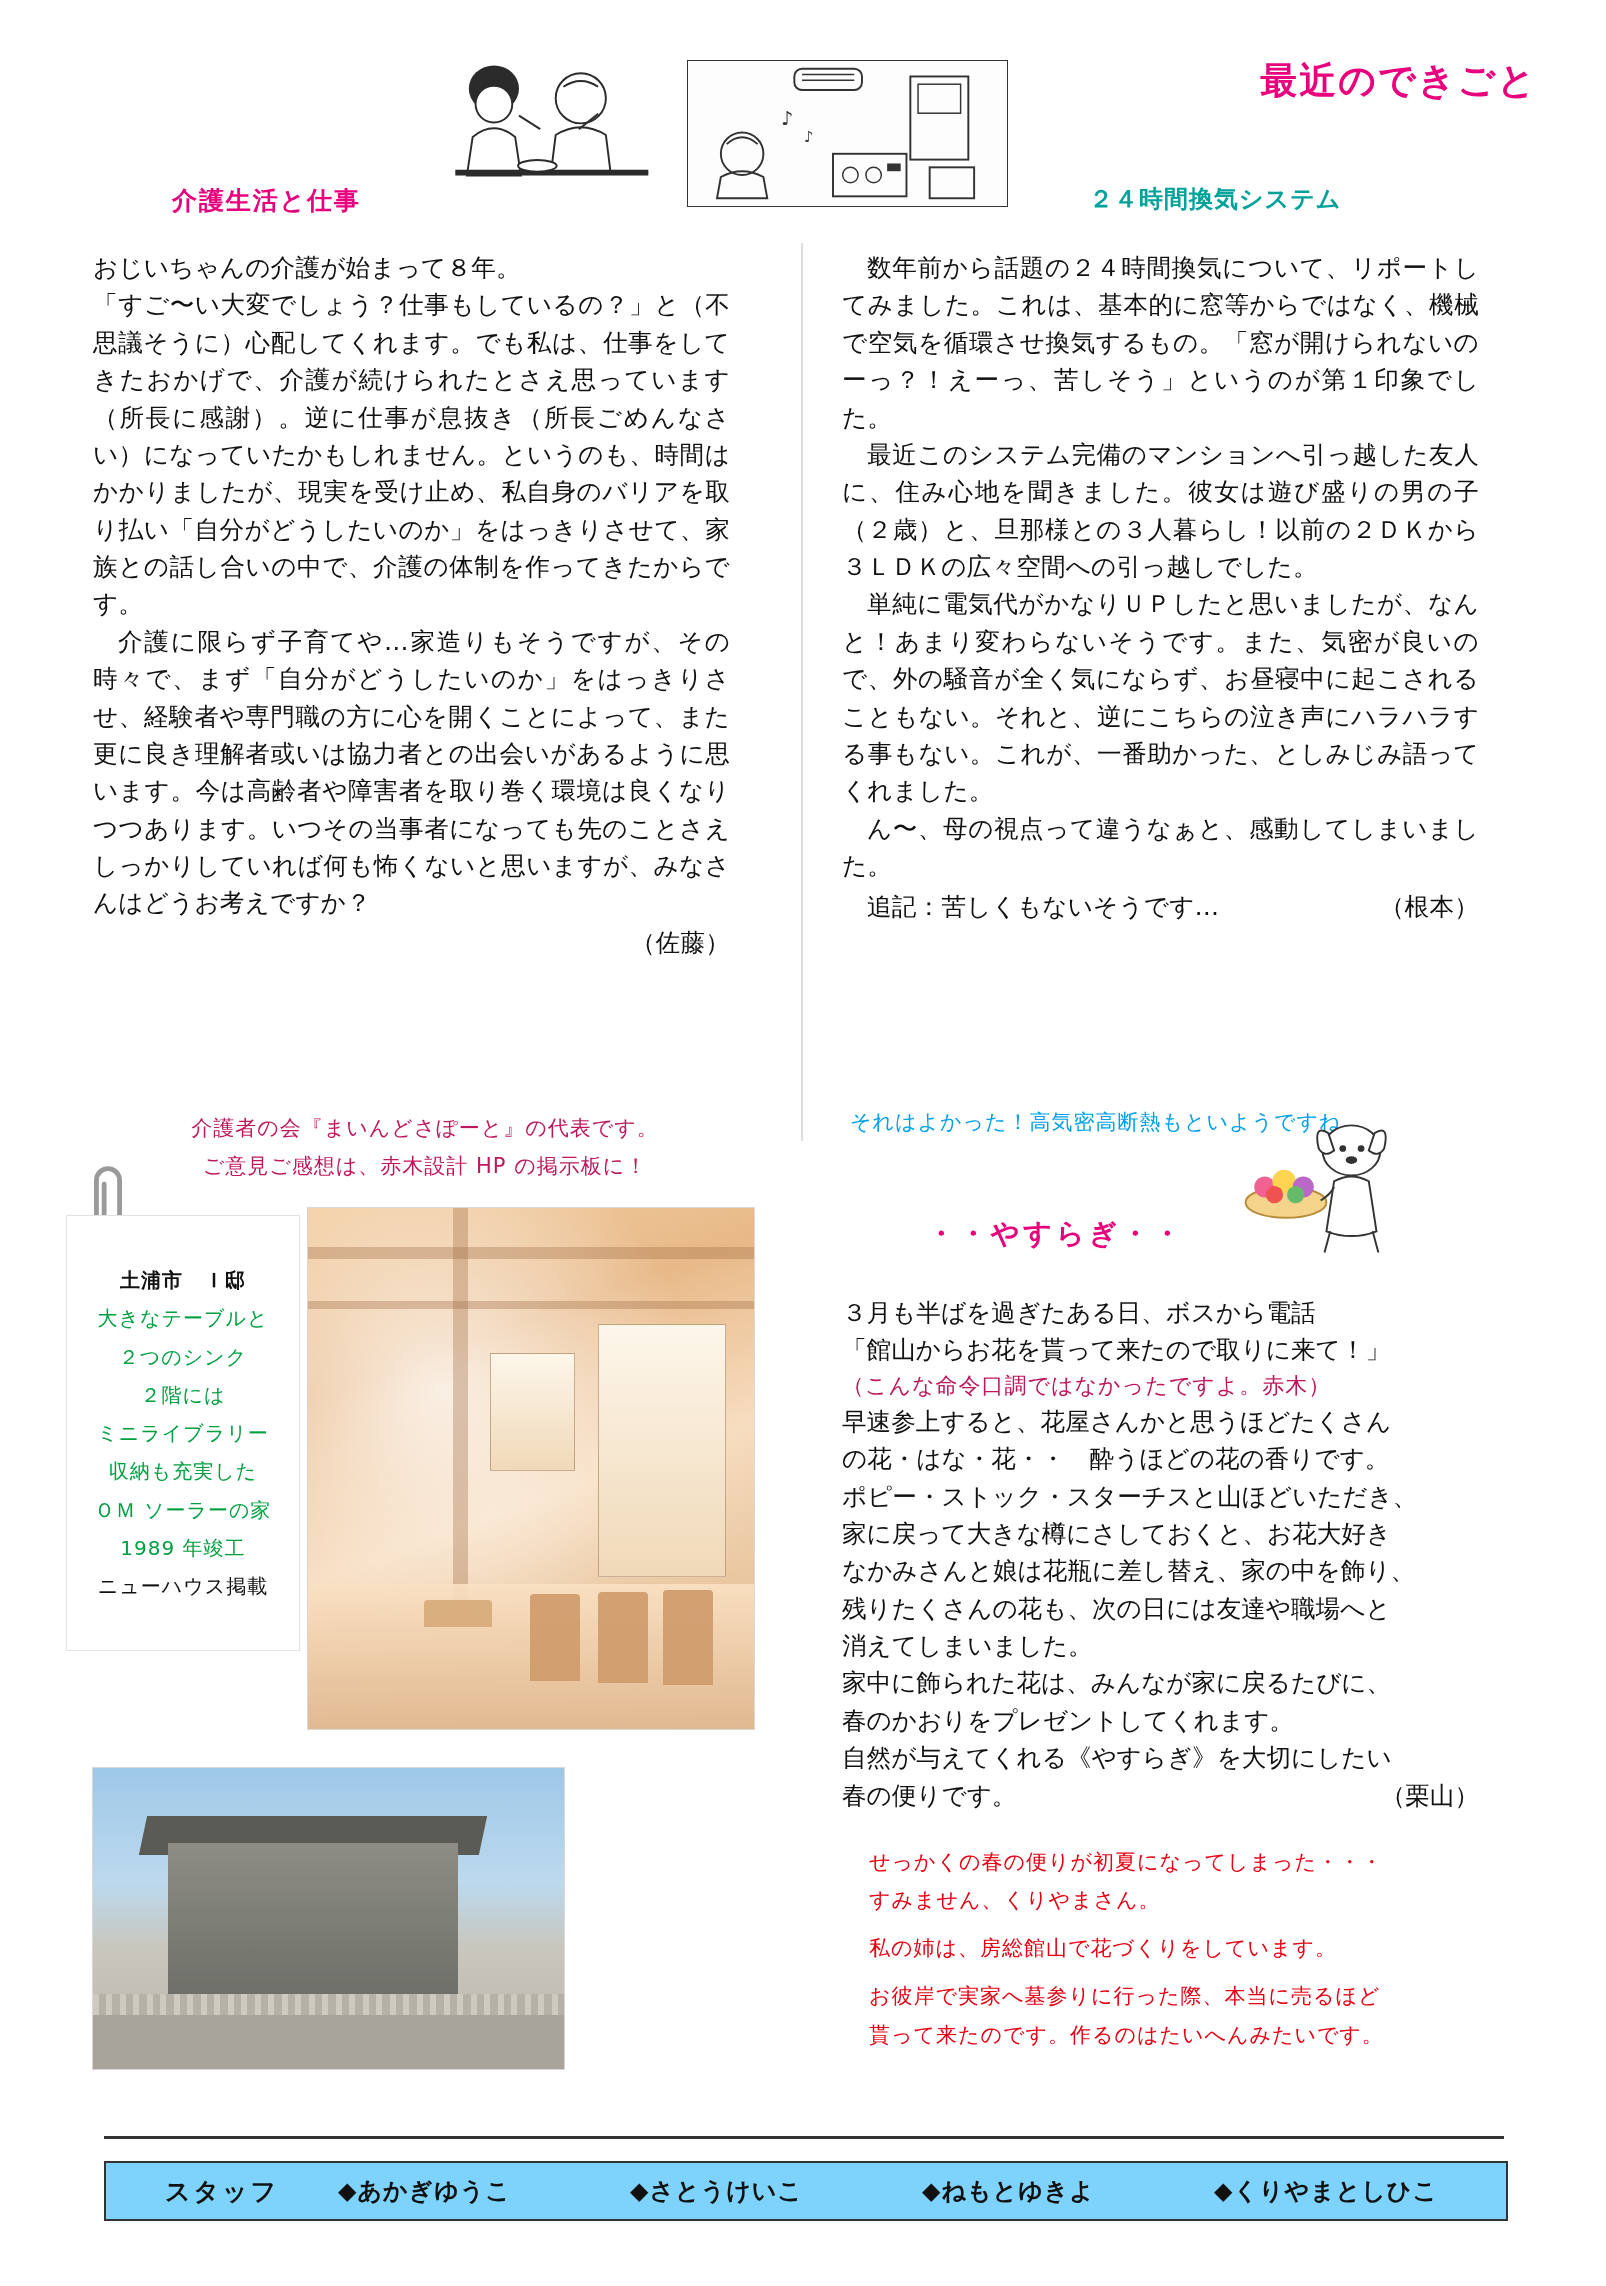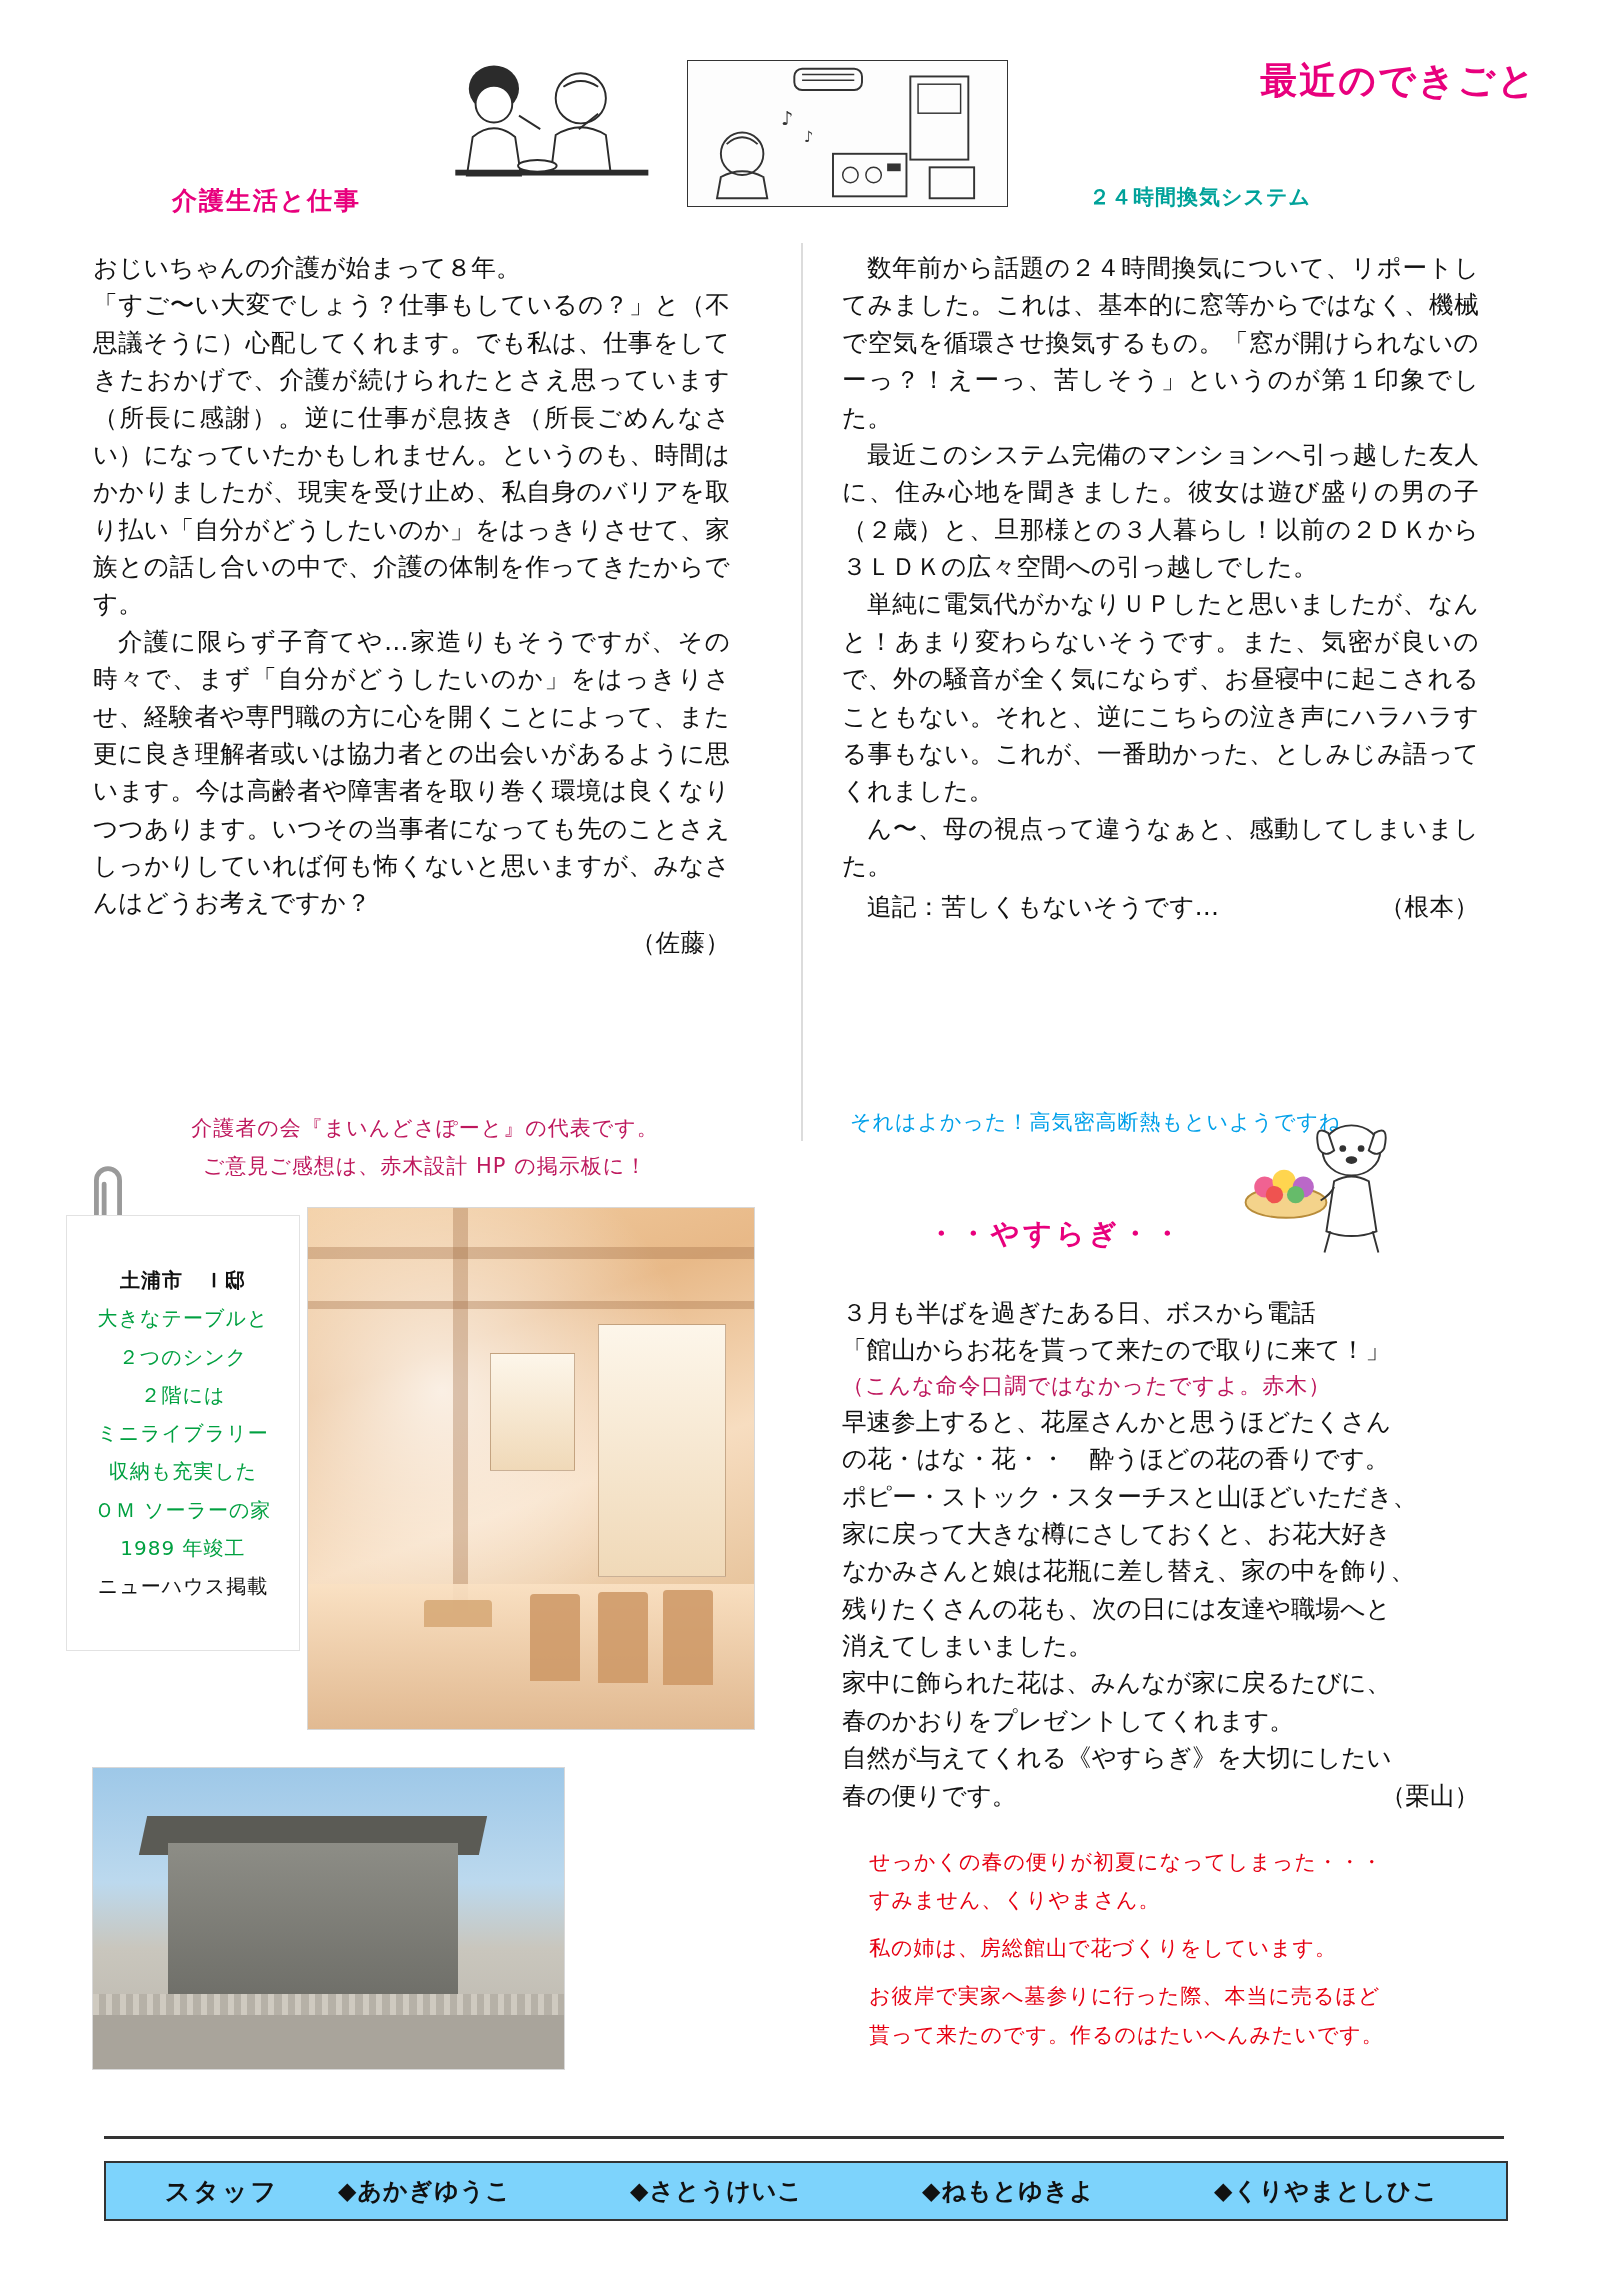--- a/index.html
+++ b/index.html
@@ -42,21 +42,21 @@
     font-size: 25px;
     font-weight: bold;
     color: #e8007d;
     letter-spacing: 1.9px;
     white-space: nowrap;
   }
   .head-right-title {
     position: absolute;
     left: 1089px;
     top: 183px;
-    font-size: 21px;
+    font-size: 24px;
     font-weight: bold;
     color: #00a29a;
     letter-spacing: 1px;
     white-space: nowrap;
   }
 
   
   .illu-family {
     position: absolute;
     left: 436px;

